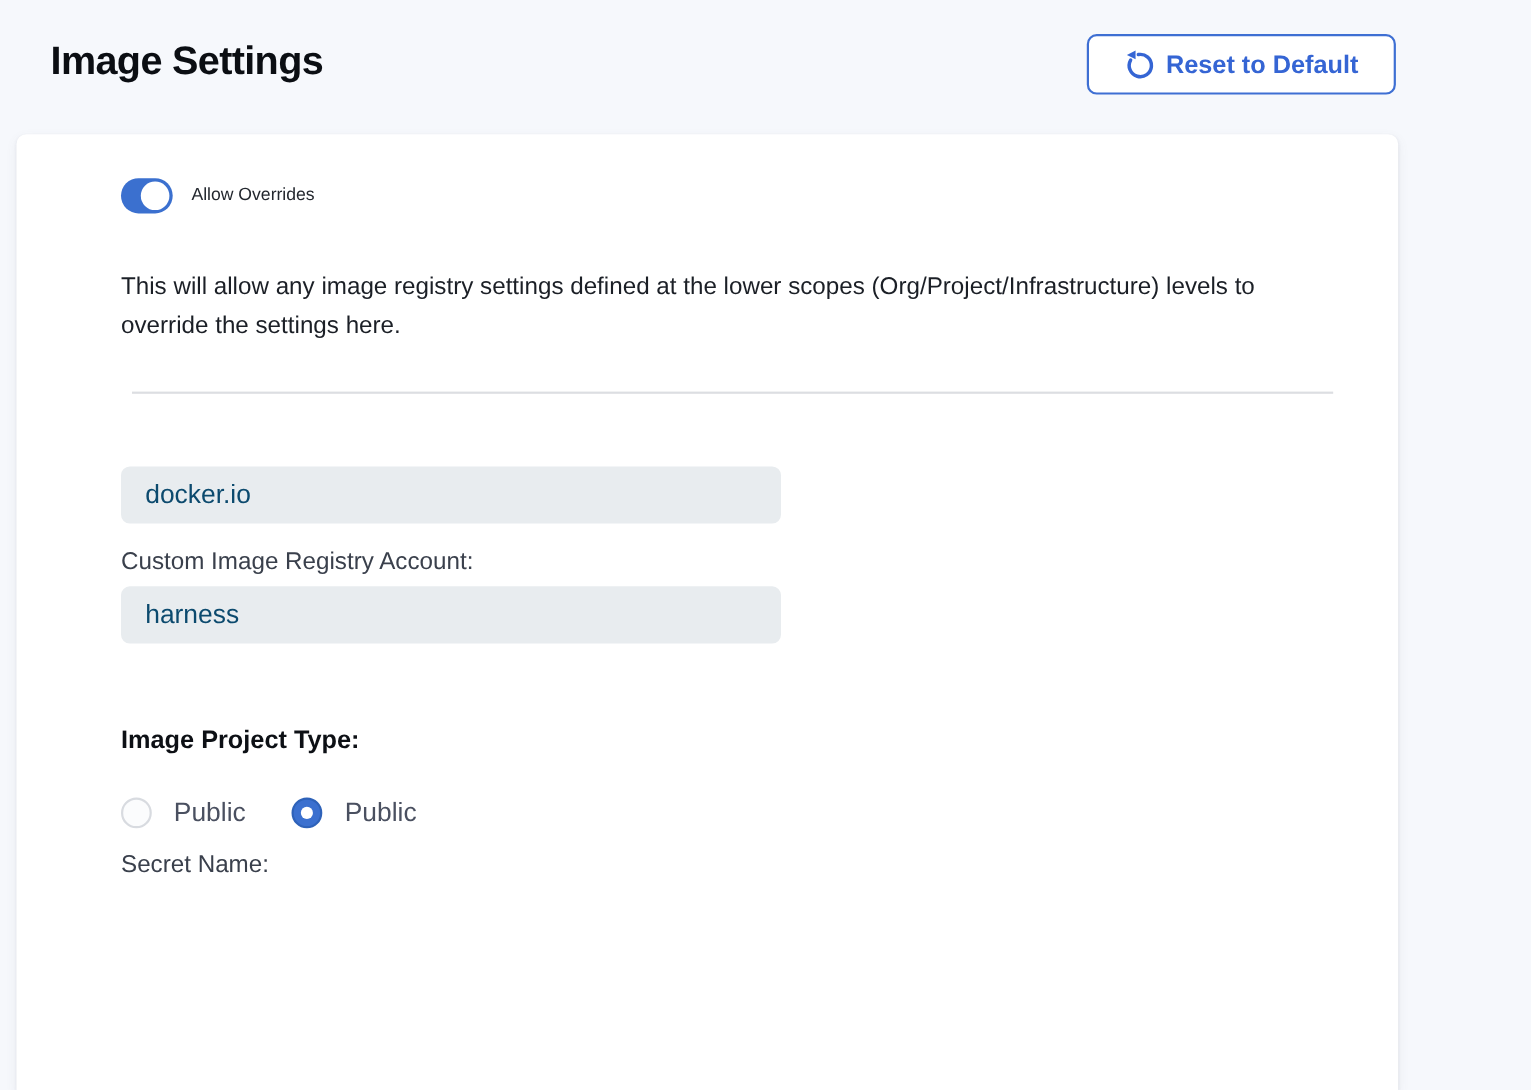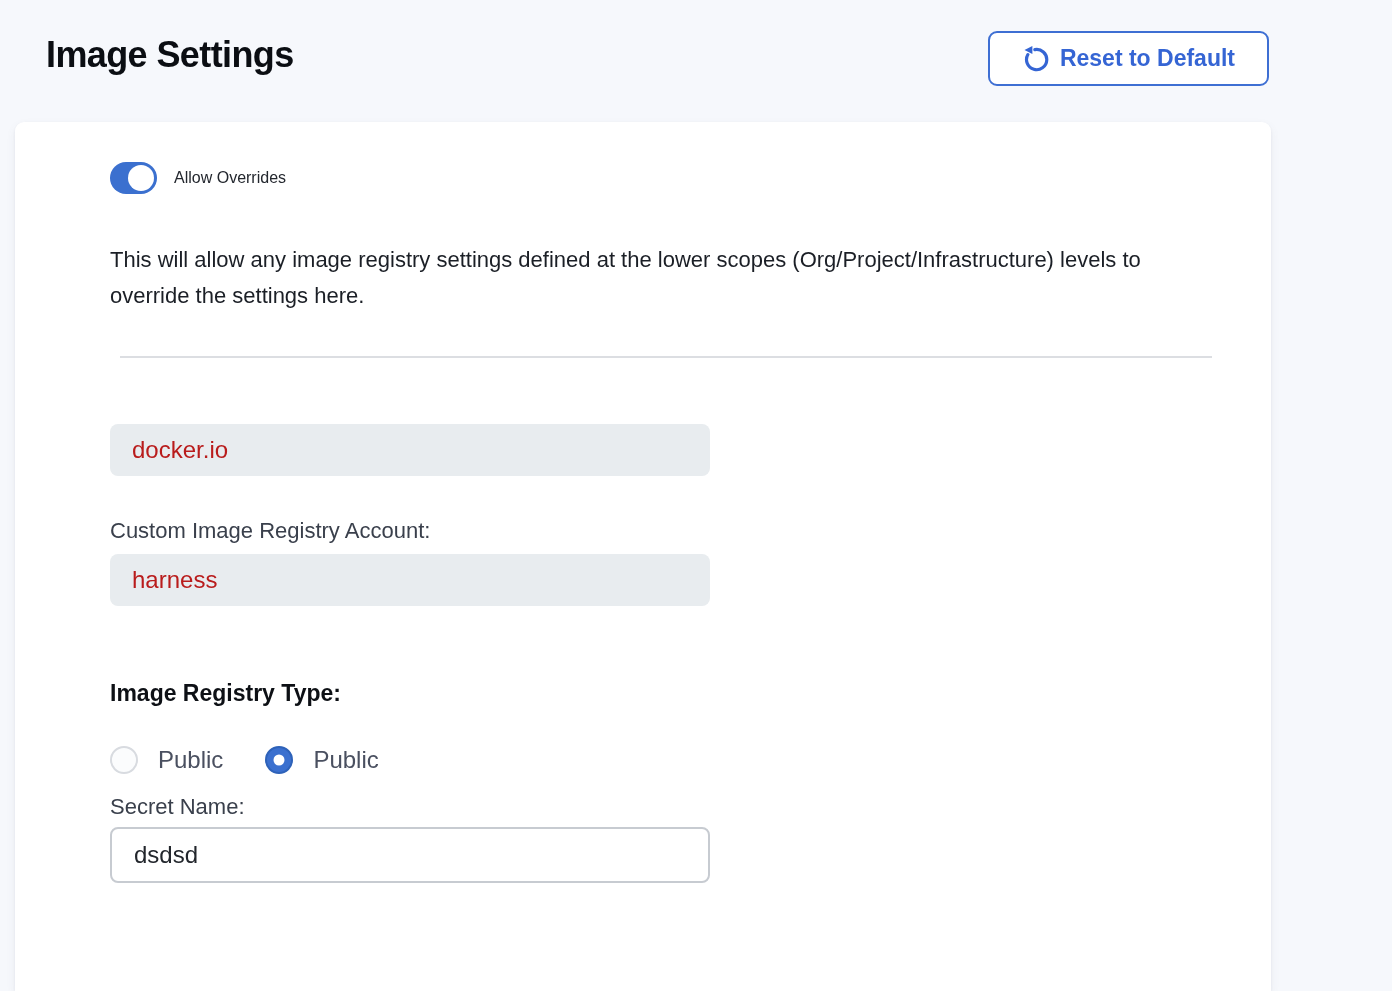--- a/index.html
+++ b/index.html
@@ -63,31 +63,31 @@
     margin: 42px 0 0 10px; width: 1092px;
     border: none; border-top: 2px solid #dcdee2; height: 0;
   }
 
   
   .field-label {
     display: block; font-size: 22px; color: #3a404c; line-height: 26px;
   }
   .field-label.strong { font-size: 23px; font-weight: 700; color: #0d1015; }
   .f-server  { margin-top: 66px; }
-  .f-account { margin-top: 42px; }
+  .f-account { margin-top: 21px; }
   .f-type    { margin-top: 74px; }
   .f-secret  { margin-top: 20px; }
 
   .text-input {
     display: block; margin-top: 10px;
     width: 600px; height: 52px;
     border: none; border-radius: 8px;
     background: #e8ecef;
     padding: 0 22px;
-    font-family: inherit; font-size: 24px; color: #b91c1c;
+    font-family: inherit; font-size: 24px; color: #0c4a6e;
   }
   .text-input.editable {
     background: #ffffff;
     border: 2px solid #c7cbd1;
     height: 56px; margin-top: 7px;
     color: #22262c;
   }
 
   
   .radio-row { margin-top: 40px; display: flex; align-items: center; column-gap: 42px; }
@@ -139,32 +139,31 @@
     <div class="f-server">
       <input class="text-input" type="text" disabled="" value="docker.io" style="">
     </div>
 
     <div class="f-account">
       <label class="field-label">Custom Image Registry Account:</label>
       <input class="text-input" type="text" disabled="" value="harness" style="">
     </div>
 
     <div class="f-type">
-      <label class="field-label strong">Image Registry Type:</label>
+      <label class="field-label strong">Image Project Type:</label>
       <div class="radio-row">
         <label class="radio-option">
           <span class="radio-circle"></span>
           <span class="radio-label">Public</span>
         </label>
         <label class="radio-option">
           <span class="radio-circle on"></span>
           <span class="radio-label">Public</span>
         </label>
       </div>
     </div>
 
     <div class="f-secret">
       <label class="field-label">Secret Name:</label>
-      <input class="text-input editable" type="text" value="dsdsd" style="">
     </div>
 
   </div>
 </div>
 
 </body></html>

